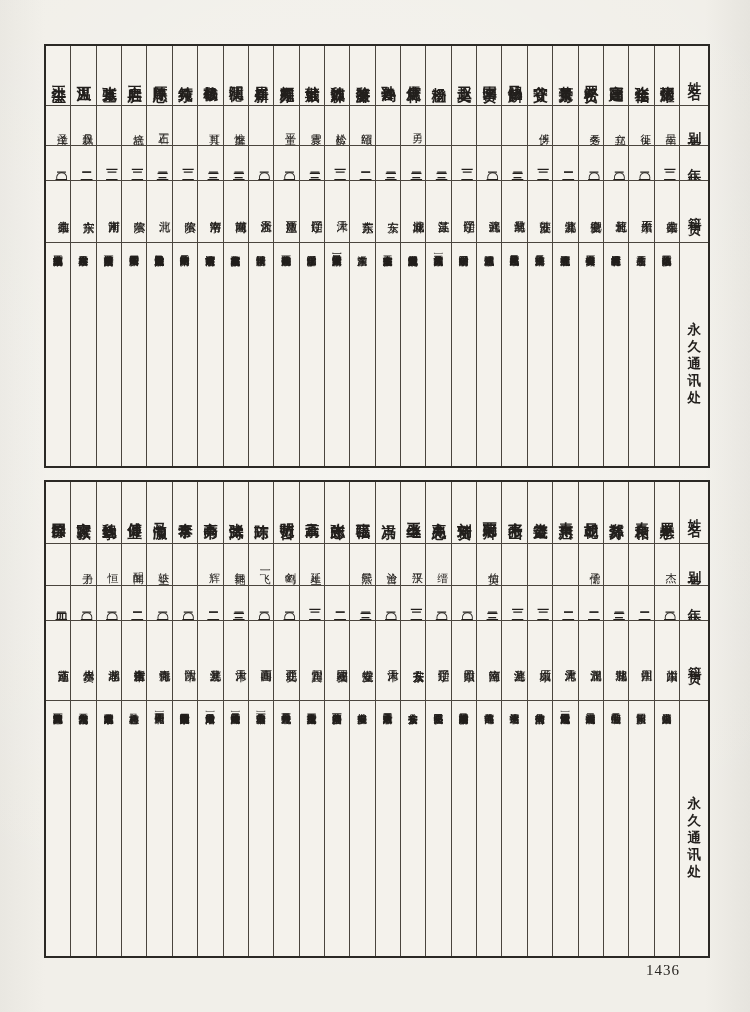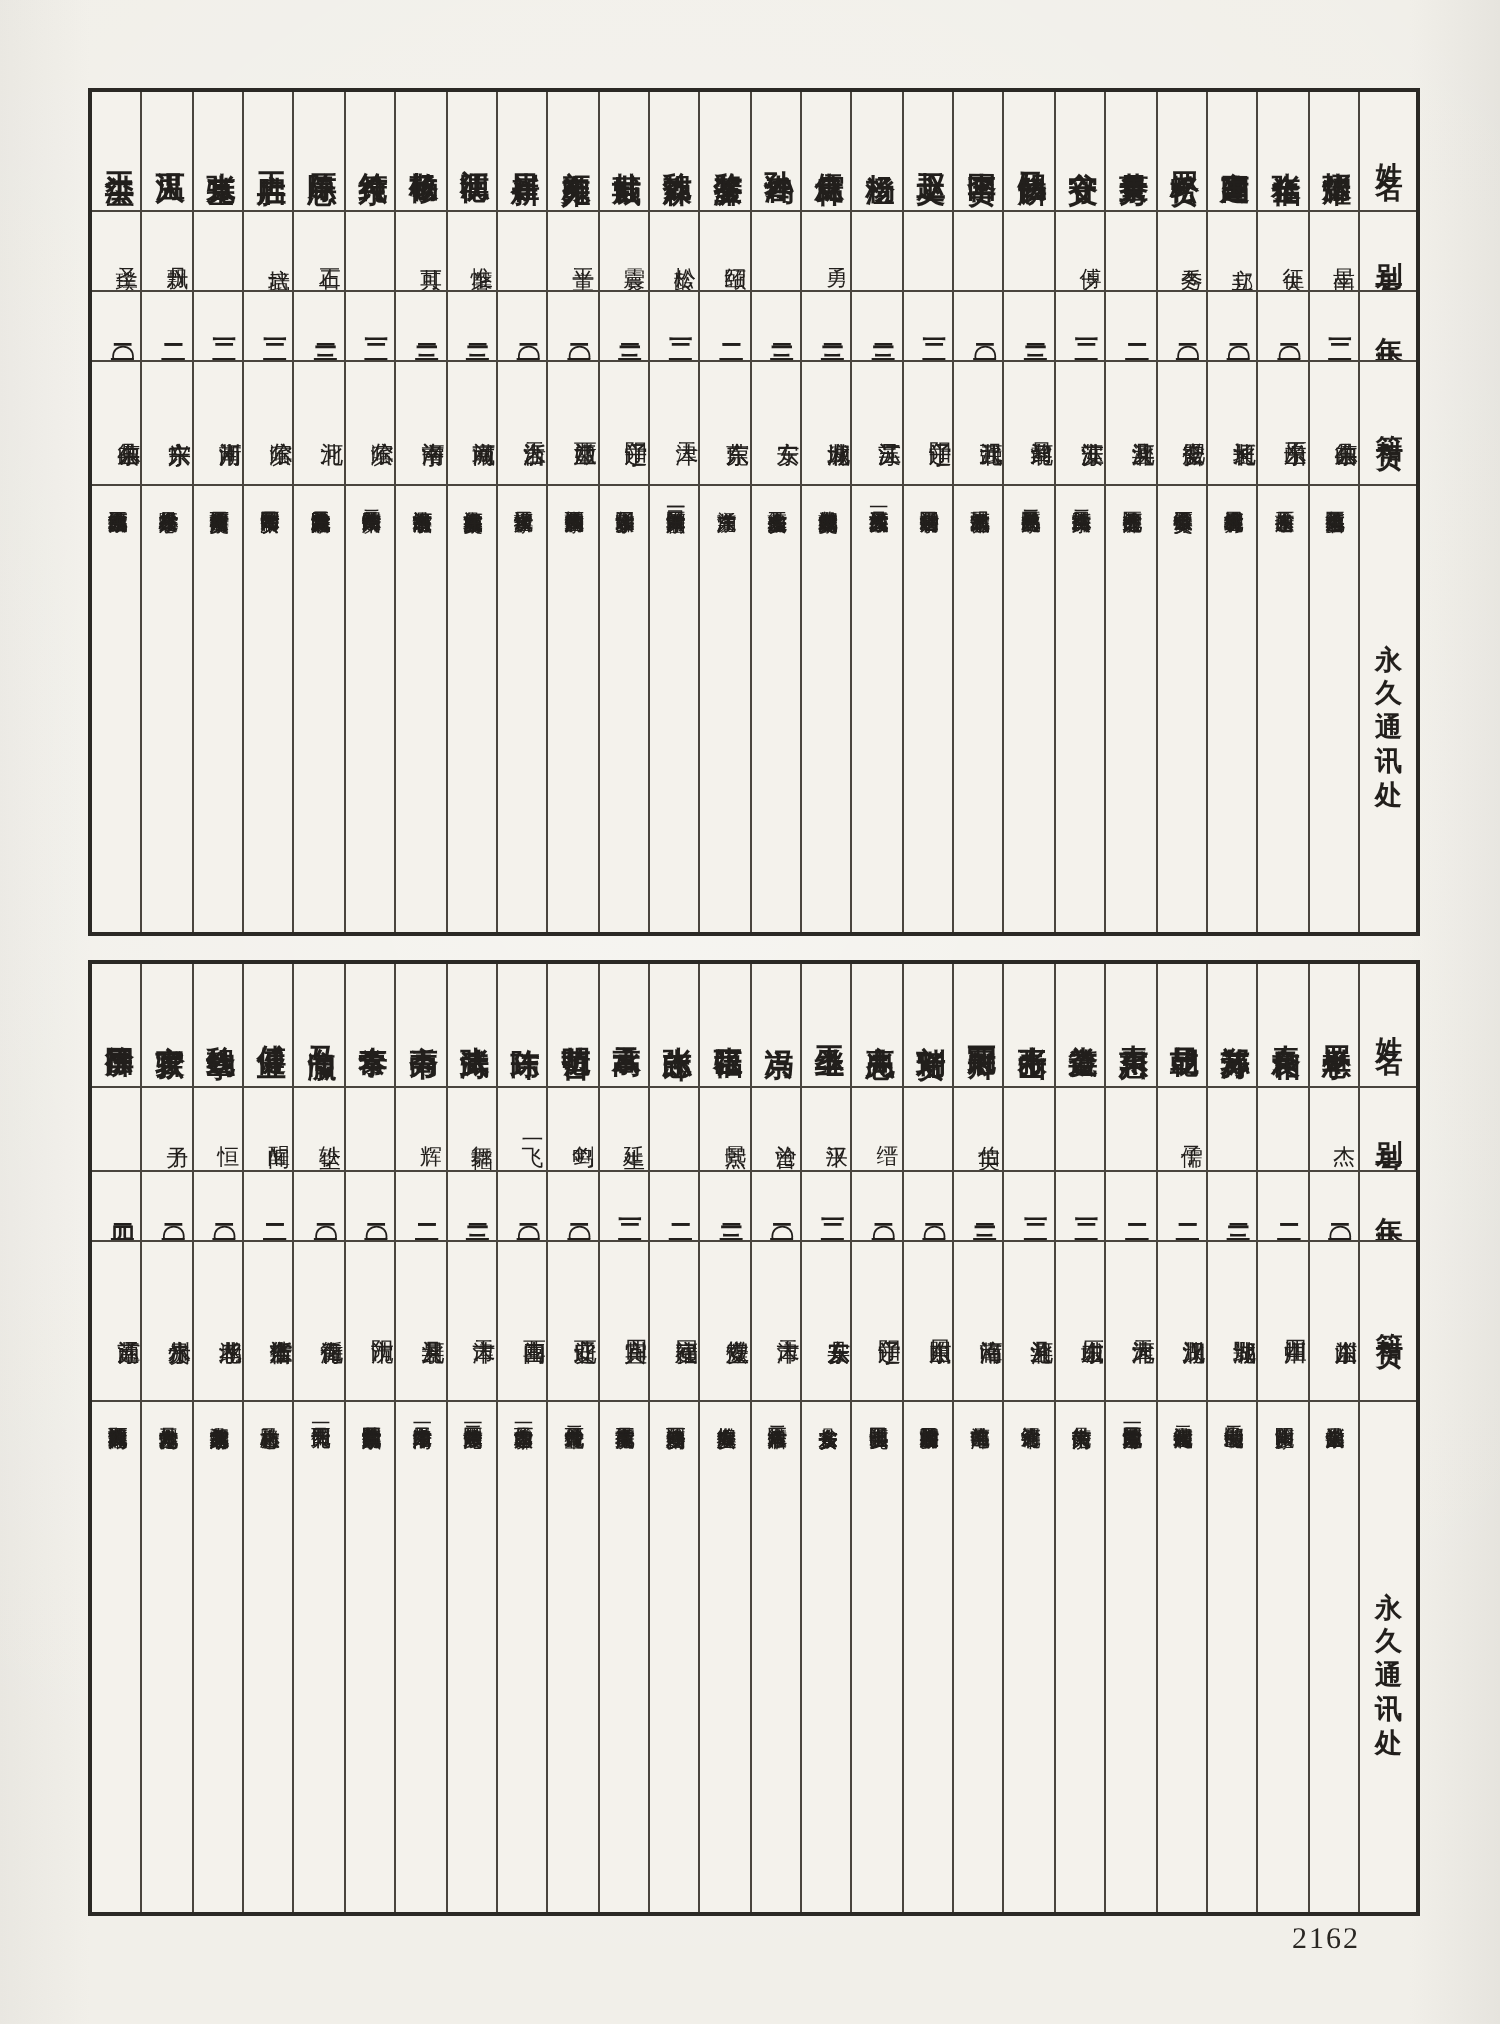--- a/index.html
+++ b/index.html
@@ -454,13 +454,13 @@
     <div class="cell c-name">徐国屏</div>
     <div class="cell c-alias"></div>
     <div class="cell c-age">二四</div>
     <div class="cell c-native">江苏南通</div>
     <div class="cell c-addr">江苏海门西北顾大坝镇宋祥兴转</div>
   </div>
     </section>
 
 </div>
 
-<div class="page-number">2162</div>
+<div class="page-number">1436</div>
 
 </body></html>

